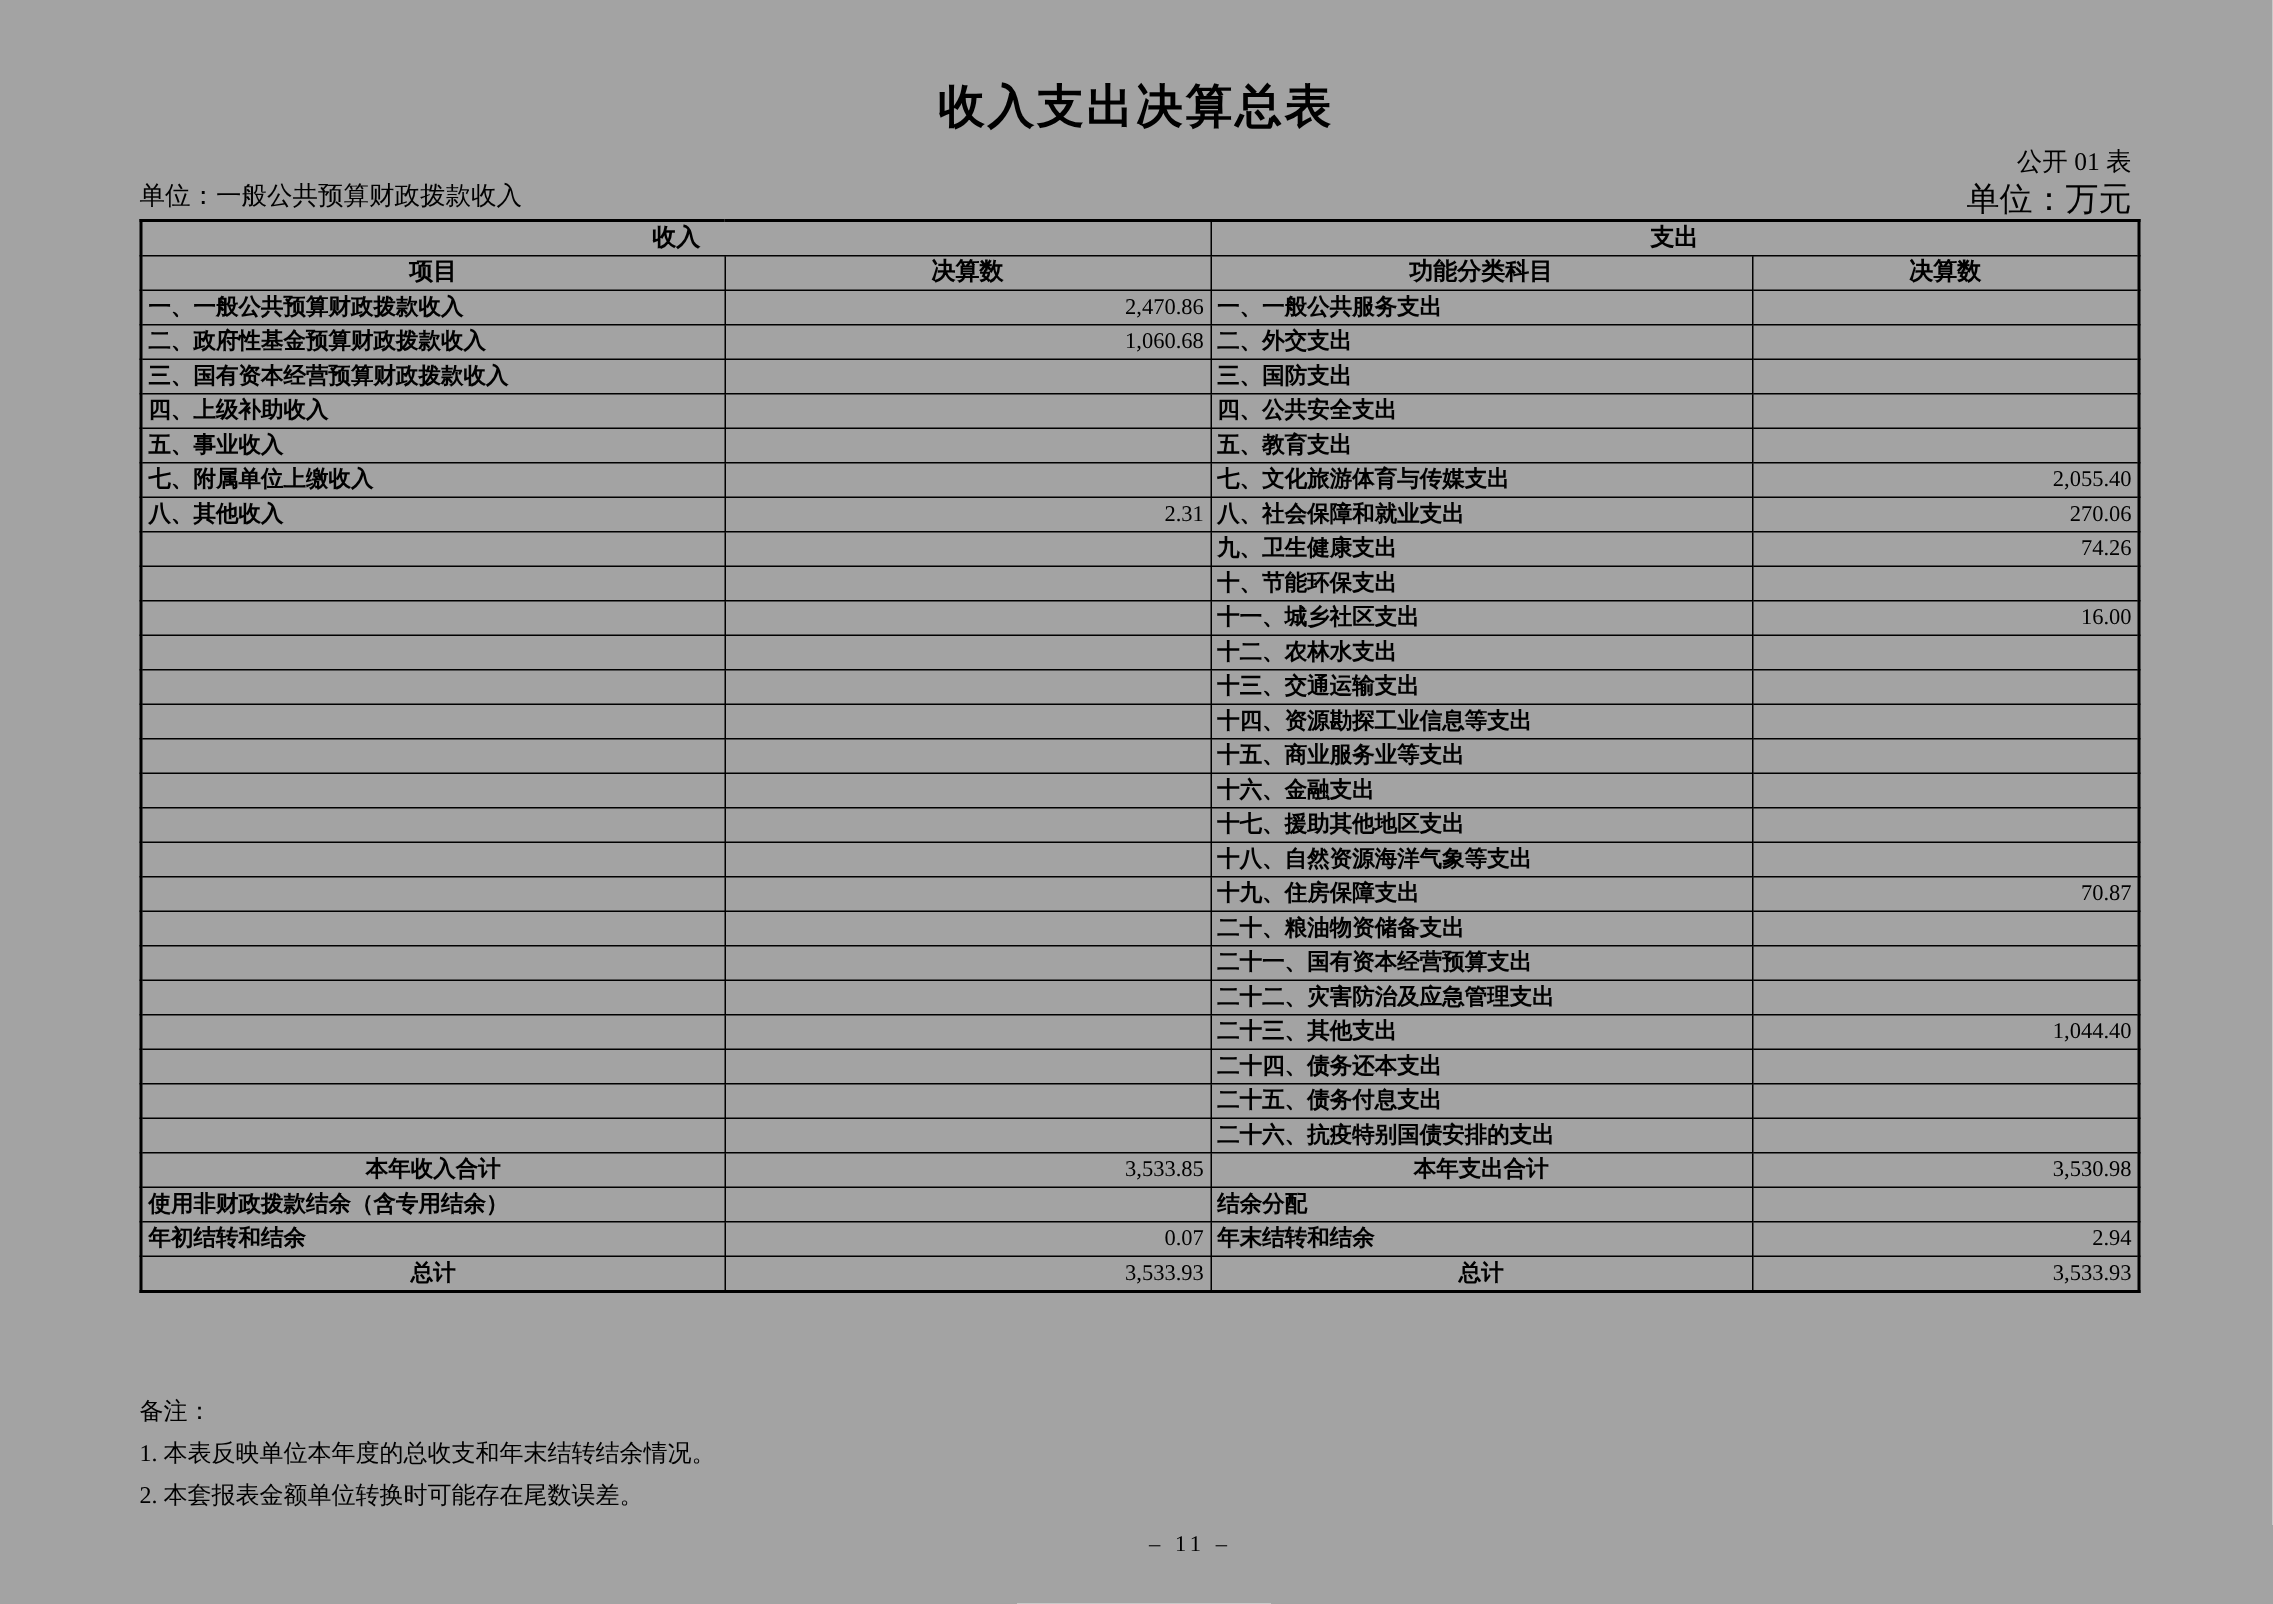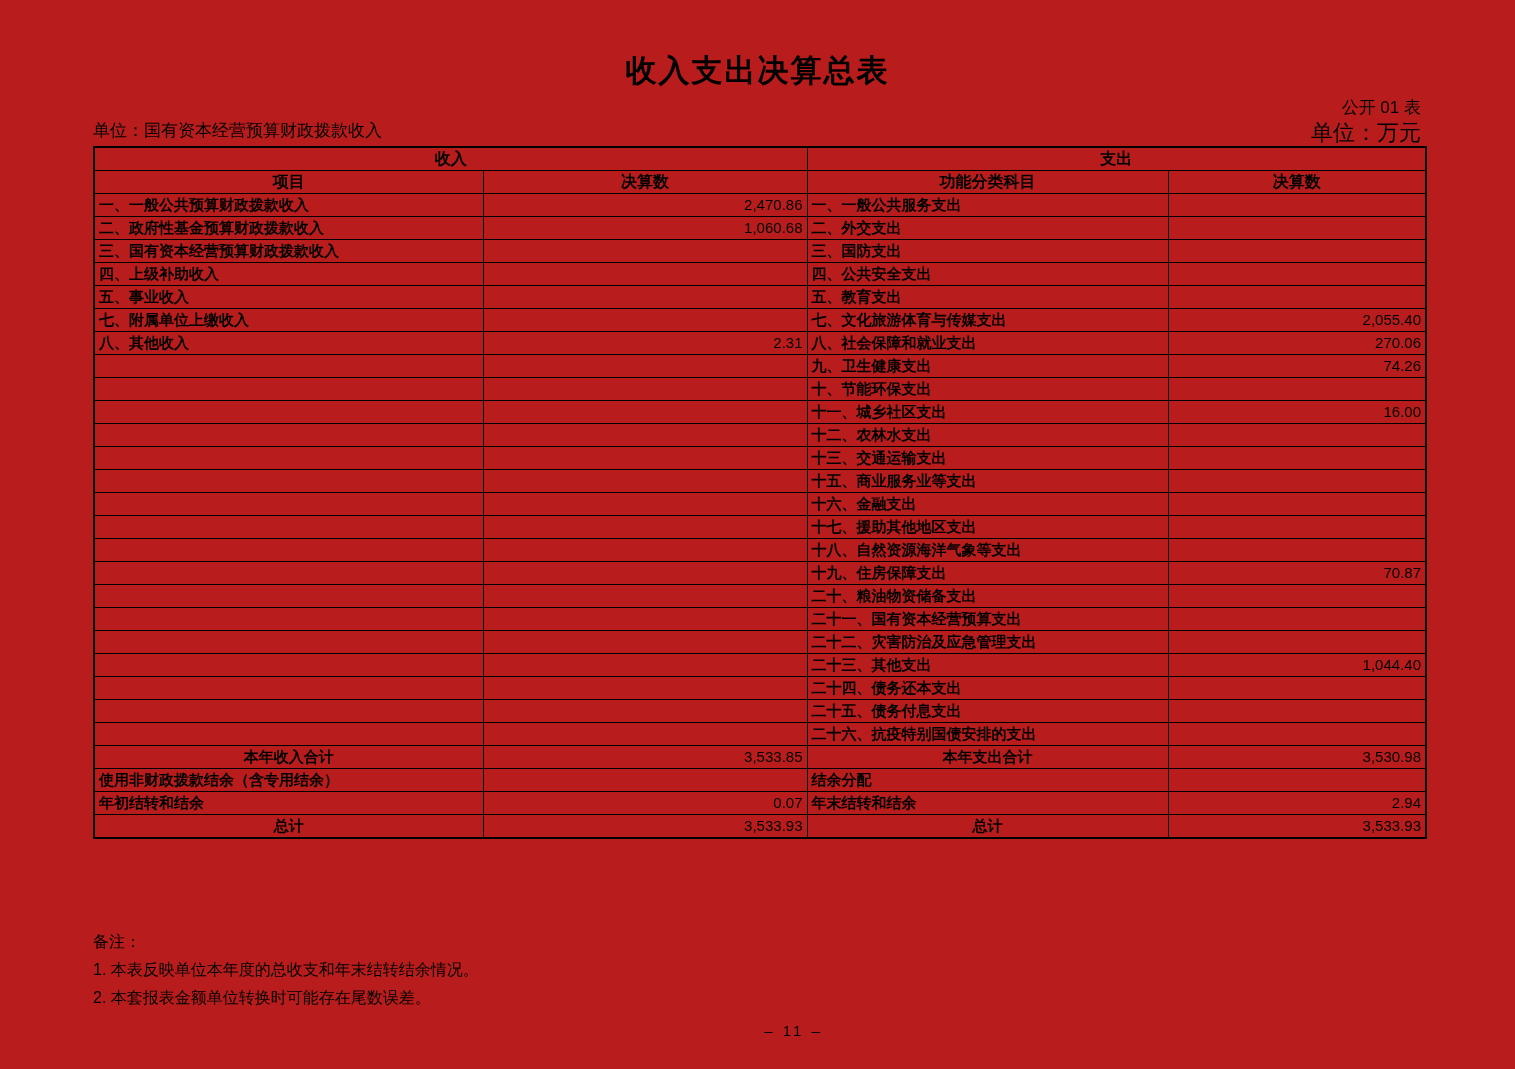--- a/index.html
+++ b/index.html
@@ -1,22 +1,22 @@
 <!DOCTYPE html>
 <html><head>
 <meta charset="utf-8">
 <style>
   html, body { margin: 0; padding: 0; background: #e8e8e8; }
   .page {
     position: relative;
     width: 1515px;
     height: 1069px;
-    background: #b91c1c;
+    background: #a3a3a3;
     color: #000000;
-    font-family: Liberation Sans, sans-serif;
+    font-family: Liberation Serif, serif;
     overflow: hidden;
   }
   .title {
     position: absolute;
     top: 50px; left: 0; width: 100%;
     text-align: center;
     font-size: 31px;
     font-weight: bold;
     letter-spacing: 2px;
   }
@@ -79,21 +79,21 @@
   }
 </style>
 </head>
 <body>
 
 <div class="page">
 
   <div class="title">收入支出决算总表</div>
 
   <div class="doc-label">公开 01 表</div>
-  <div class="unit-left">单位：国有资本经营预算财政拨款收入</div>
+  <div class="unit-left">单位：一般公共预算财政拨款收入</div>
   <div class="unit-right">单位：万元</div>
 
   <table class="main">
     <colgroup>
       <col style="width:389px">
       <col style="width:324px">
       <col style="width:361px">
       <col style="width:258px">
     </colgroup>
     <thead>
@@ -177,20 +177,26 @@
         </tr>
         <tr>
           <td class="c-item"></td>
           <td class="c-val"></td>
           <td class="c-item">十三、交通运输支出</td>
           <td class="c-val"></td>
         </tr>
         <tr>
           <td class="c-item"></td>
           <td class="c-val"></td>
+          <td class="c-item">十四、资源勘探工业信息等支出</td>
+          <td class="c-val"></td>
+        </tr>
+        <tr>
+          <td class="c-item"></td>
+          <td class="c-val"></td>
           <td class="c-item">十五、商业服务业等支出</td>
           <td class="c-val"></td>
         </tr>
         <tr>
           <td class="c-item"></td>
           <td class="c-val"></td>
           <td class="c-item">十六、金融支出</td>
           <td class="c-val"></td>
         </tr>
         <tr>

